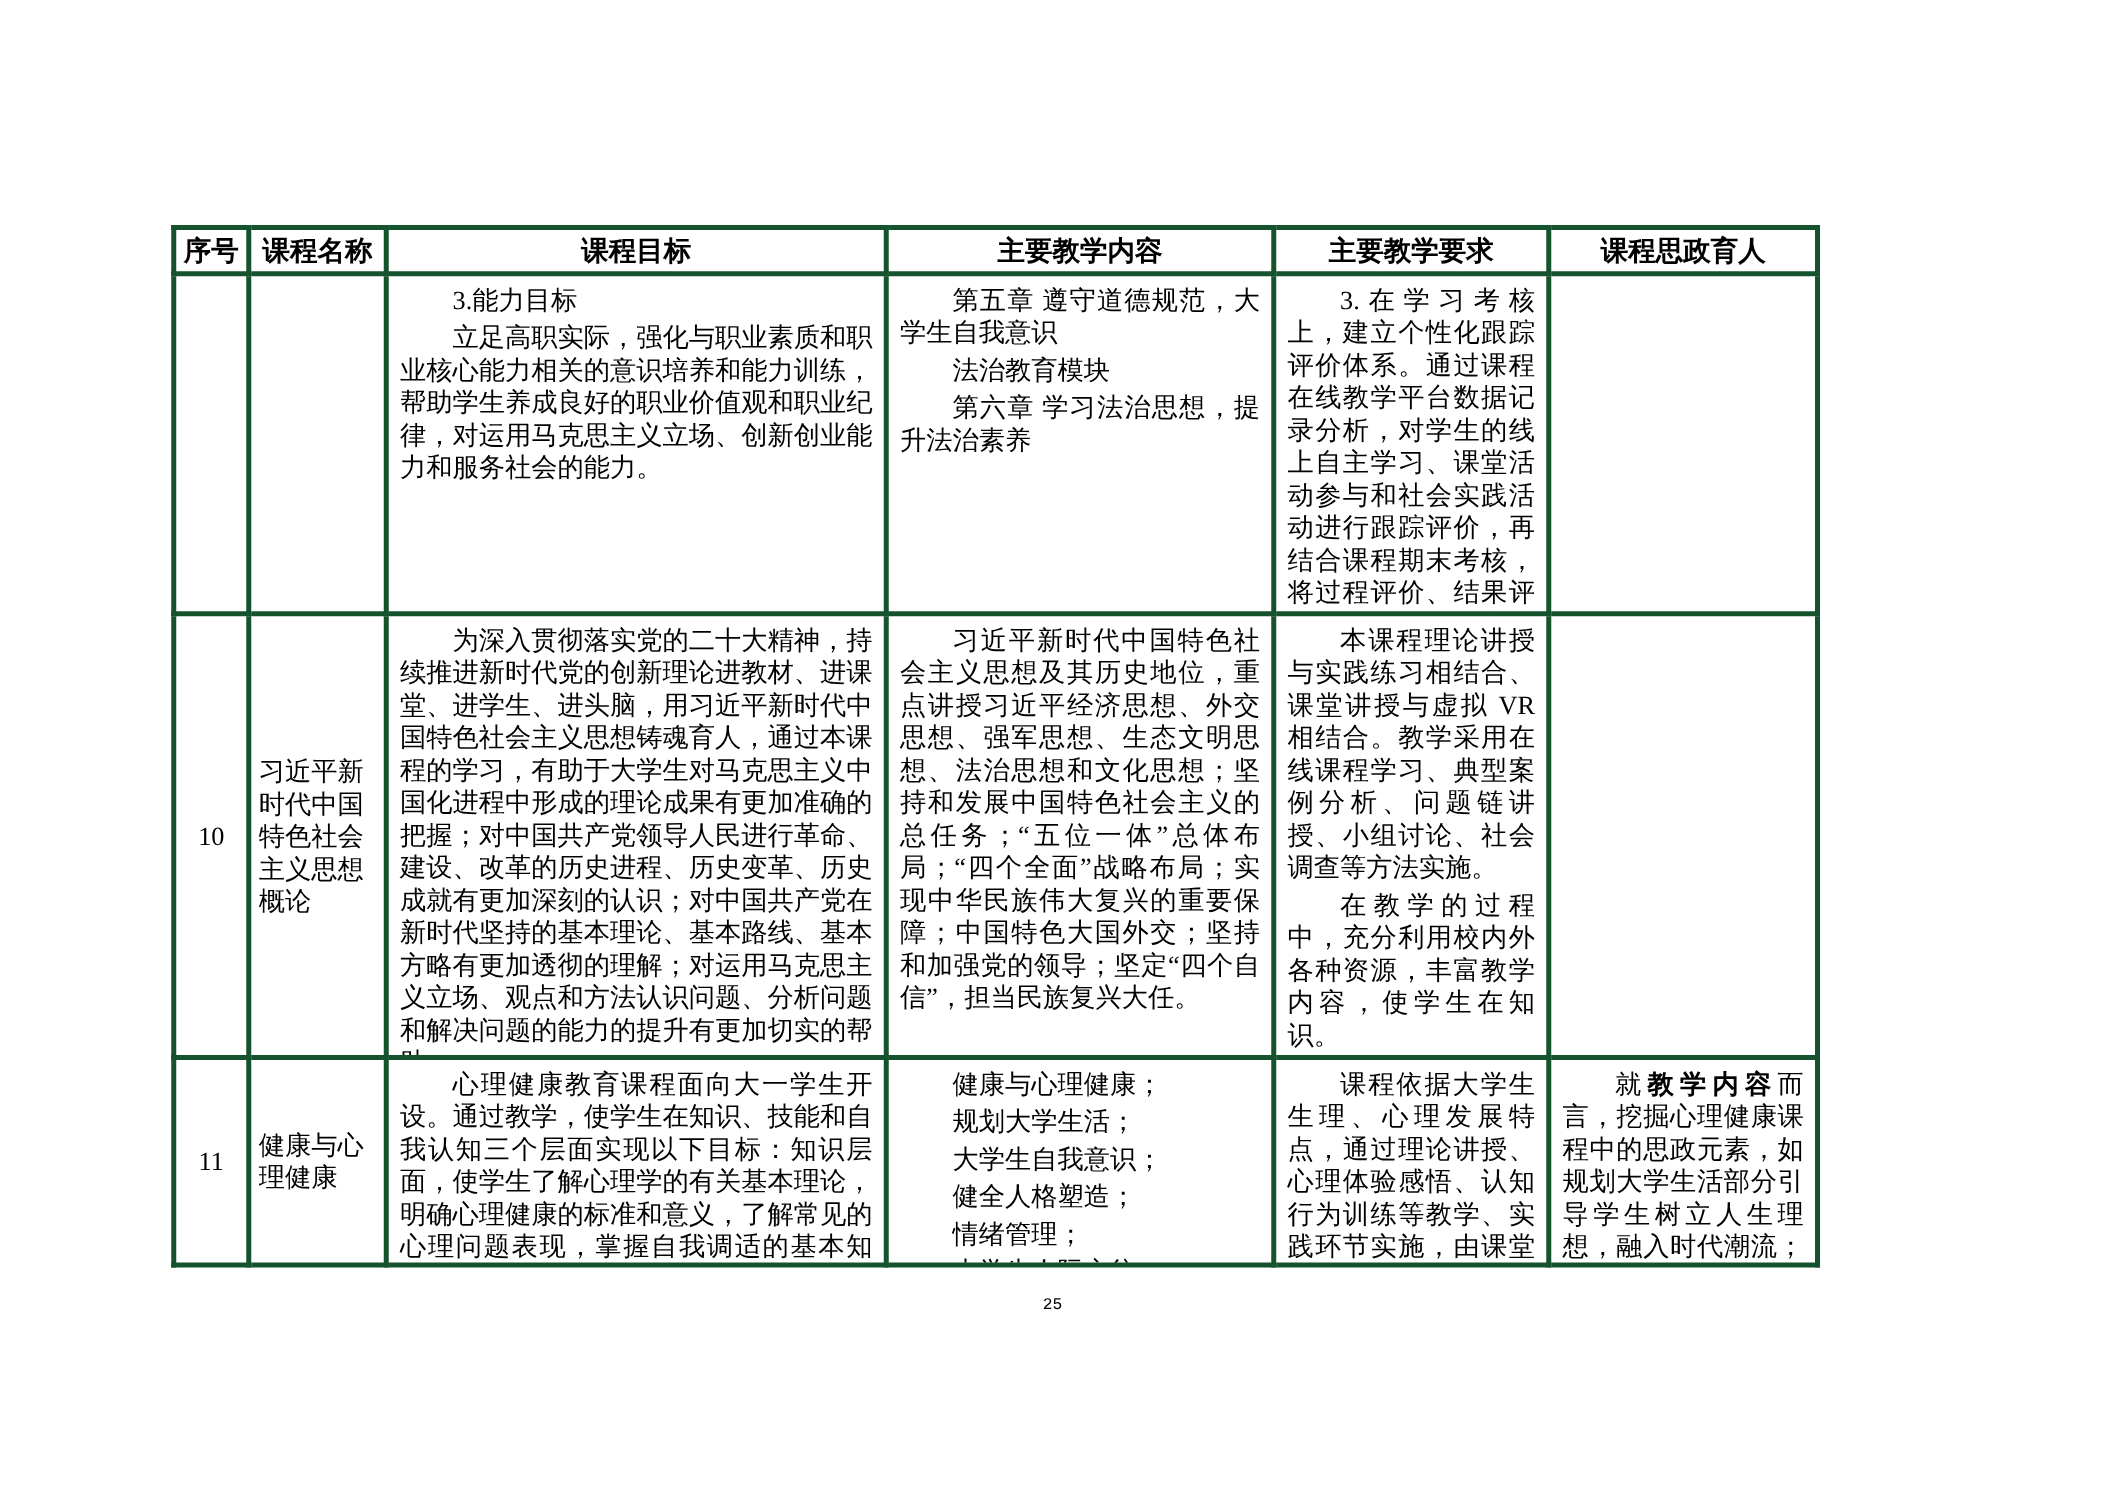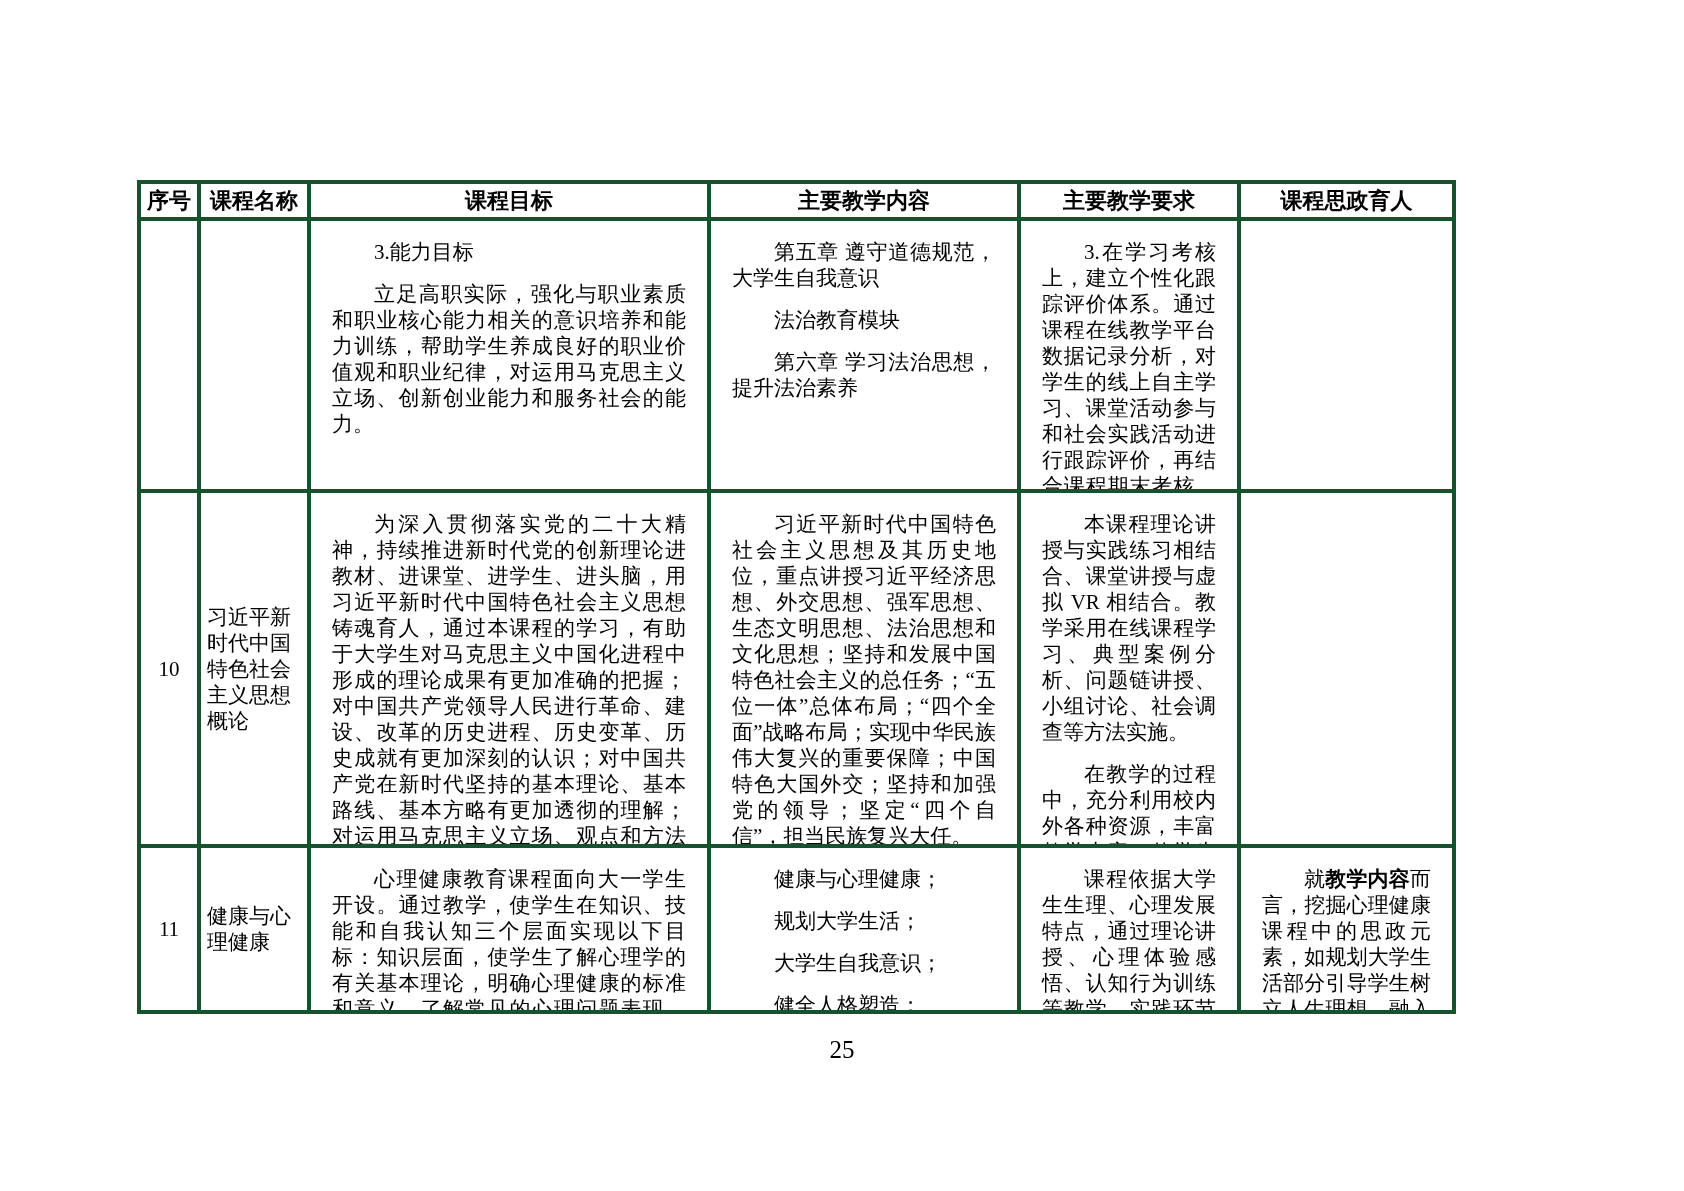--- a/index.html
+++ b/index.html
@@ -21,25 +21,26 @@
   }
   .doc-table td{font-size:21px;line-height:26px;}
   .cellbox{padding:2px 5px;overflow:hidden;}
   .cellbox.center{
     display:flex;flex-direction:column;align-items:center;justify-content:center;
     text-align:left;padding:2px 6px;
   }
   tr.r0 .cellbox{height:264px;}
   tr.r1 .cellbox{height:347px;}
   tr.r2 .cellbox{height:158px;}
-  .para{margin:16px;text-indent:2em;text-align:justify;font-family:Liberation Serif, serif;}
+  .para{margin:4px;text-indent:2em;text-align:justify;font-family:Liberation Serif, serif;}
   .para b{font-weight:bold;}
   .page-number{
     position:absolute;left:0;right:0;top:1036px;text-align:center;
-    font-size:25px;
+    font-size:13px;
+    font-family:Liberation Mono, monospace;
   }
   col.c-num{width:60px;}
   col.c-name{width:110px;}
   col.c-obj{width:400px;}
   col.c-content{width:310px;}
   col.c-req{width:220px;}
   col.c-ideo{width:215px;}
 </style>
 </head>
 <body>

